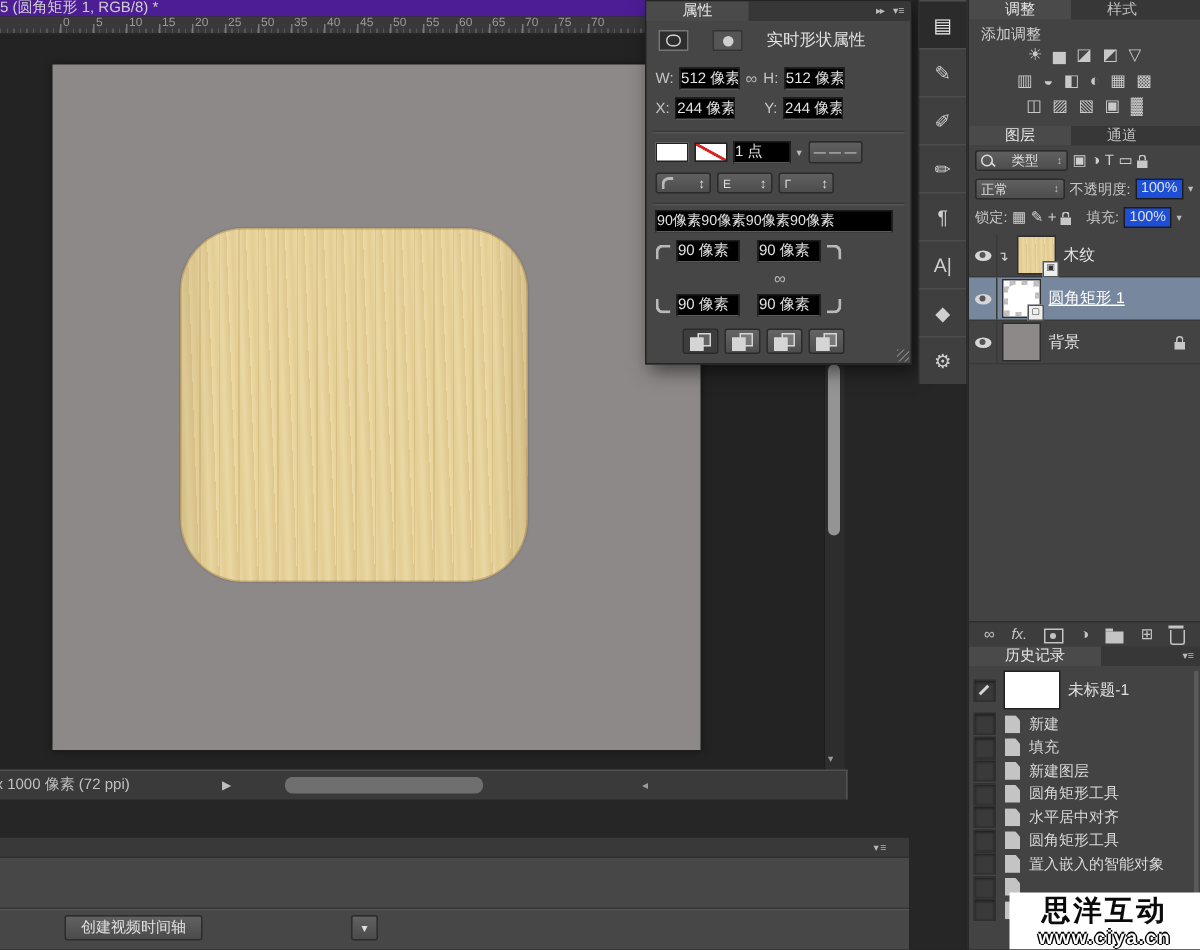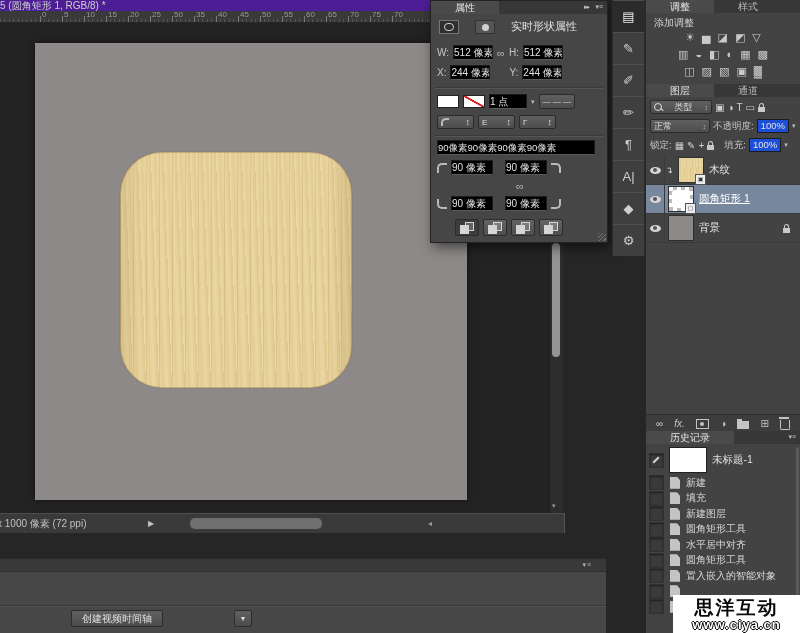--- a/index.html
+++ b/index.html
@@ -36,21 +36,21 @@
   #hscroll-thumb{position:absolute;left:190px;top:4px;width:132px;height:11px;background:#6f6f6f;border-radius:5px;}
   #hscroll-right{position:absolute;left:428px;top:0;font-size:8px;color:#9a9a9a;}
 
   
   #timeline{left:0;top:558px;width:606px;height:75px;background:#474747;border-top:1px solid #2a2a2a;}
   #tl-header{position:absolute;left:0;top:0;width:100%;height:12px;background:#393939;border-bottom:1px solid #2f2f2f;}
   #tl-menu{position:absolute;right:14px;top:2px;font-size:7px;color:#b5b5b5;letter-spacing:1px;}
   #tl-divider{position:absolute;left:0;top:46px;width:100%;height:0;border-top:1px solid #383838;border-bottom:1px solid #525252;}
   .btn{background:linear-gradient(#616161,#4b4b4b);border:1px solid #2c2c2c;border-radius:2px;
        color:#e0e0e0;font-size:10px;line-height:15px;height:17px;box-sizing:border-box;padding:0 10px;}
-  #tl-create-btn{position:absolute;left:71px;top:51px;}
+  #tl-create-btn{position:absolute;left:43px;top:51px;}
   #tl-create-dd{position:absolute;left:234px;top:51px;width:18px;padding:0;text-align:center;font-size:8px;}
 
   
   #props{left:430px;top:0;width:178px;height:243px;background:#464646;border:1px solid #232323;
          box-shadow:3px 4px 12px rgba(0,0,0,.55);box-sizing:border-box;}
   .tabbar{position:absolute;left:0;top:0;width:100%;height:13px;background:#373737;display:flex;}
   .tab{padding:0 24px;font-size:10px;line-height:13px;color:#bdbdbd;white-space:nowrap;}
   .tab.active{background:#4a4a4a;color:#e6e6e6;}
   .panel-collapse{position:absolute;right:18px;top:2px;font-size:7px;color:#bbb;letter-spacing:-1px;}
   .panel-menu{position:absolute;right:4px;top:2px;font-size:7px;color:#bbb;}

